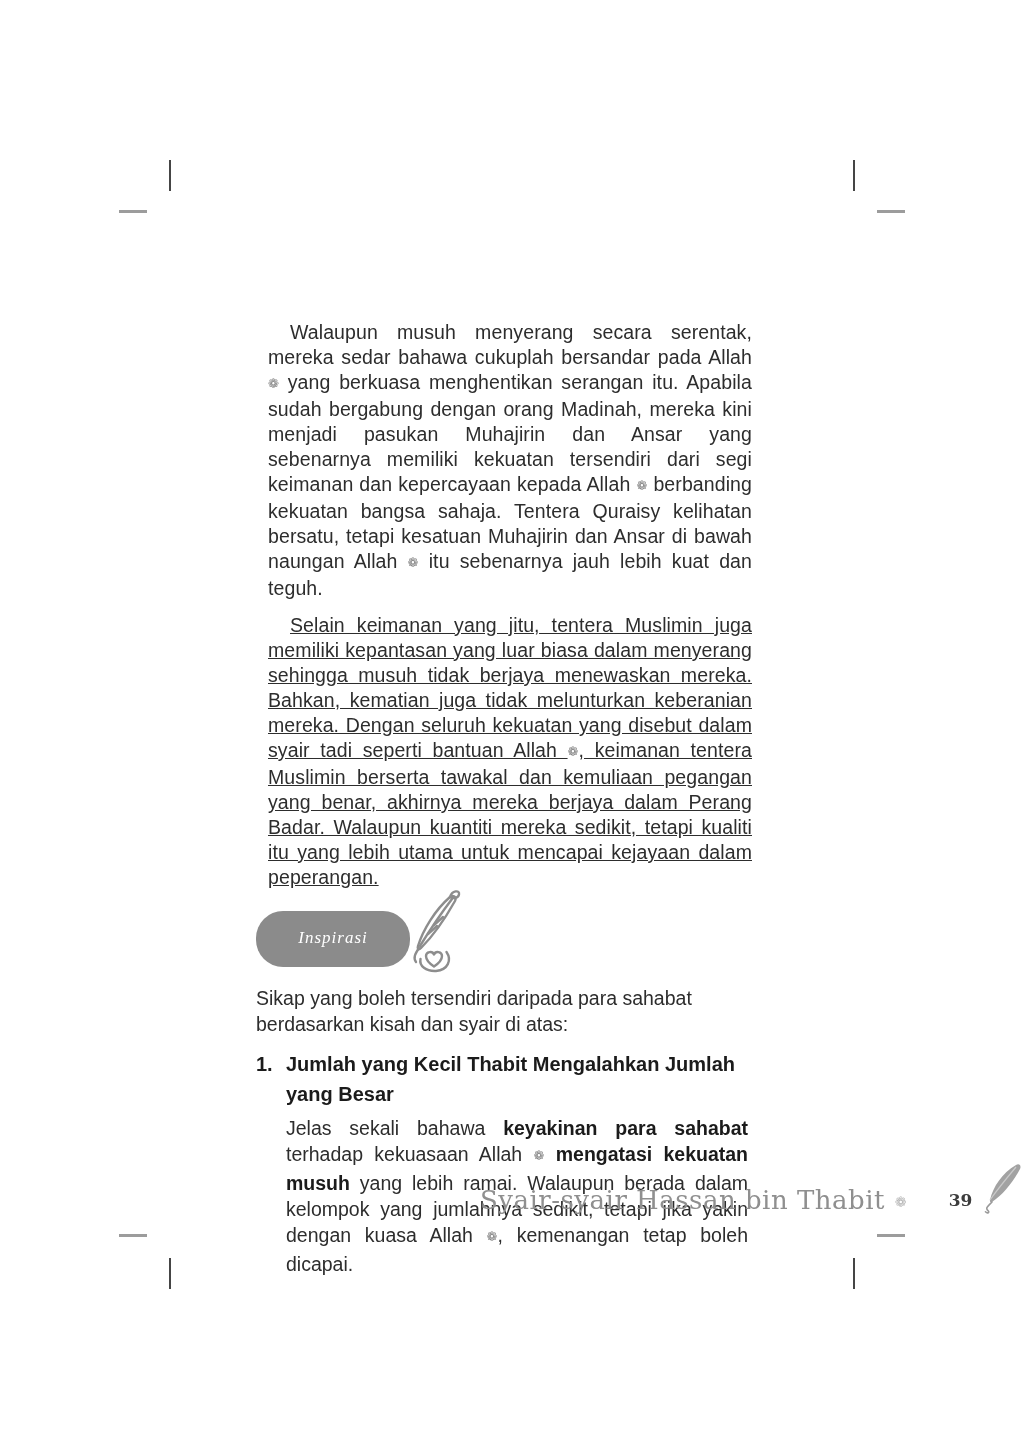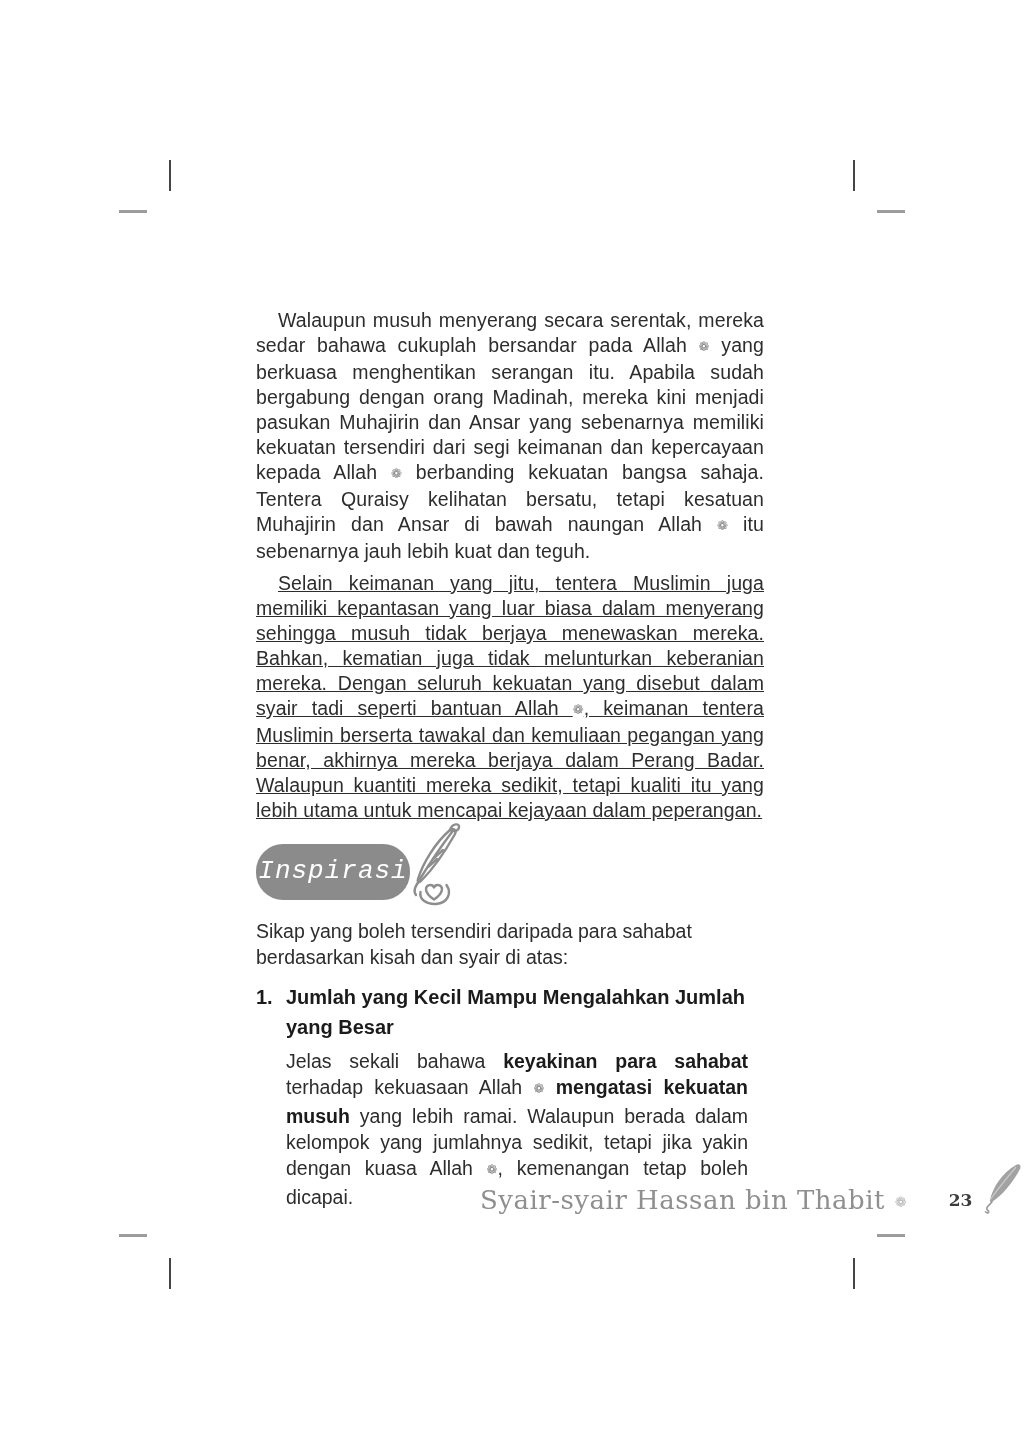--- a/index.html
+++ b/index.html
@@ -18,40 +18,40 @@
   .crop.tr-v { left:853px; top:160px; }
   .crop.tr-h { left:877px; top:210px; }
   .crop.bl-h { left:119px; top:1234px; }
   .crop.bl-v { left:169px; top:1258px; }
   .crop.br-h { left:877px; top:1234px; }
   .crop.br-v { left:853px; top:1258px; }
 
   .content { position:absolute; left:256px; top:308px; width:508px; }
 
   .para {
-    margin:0; font-size:19.5px; line-height:25px; text-align:justify;
+    margin:12px; font-size:19.5px; line-height:25px; text-align:justify;
     text-indent:22px; color:#2d2d2d; letter-spacing:0.1px;
   }
   .para + .para { margin-top:7px;text-decoration:underline; }
 
   .honorific {
     display:inline-block; font-size:13px; color:#7d7d7d;
     transform:translateY(-1px); text-indent:0;
   }
   .b { font-weight:bold; color:#1b1b1b; }
 
   .inspirasi-row { position:relative; margin-top:21px; height:56px; }
   .badge {
     position:absolute; left:0; top:0; width:154px; height:56px;
     background:#8b8b8b; border-radius:27px;
     display:flex; align-items:center; justify-content:center;
   }
   .badge-label {
-    font-family:Liberation Mono, monospace; font-style:italic;
-    font-size:26px; color:#ffffff; letter-spacing:1px; padding-bottom:2px;
+    font-family:Liberation Serif, serif; font-style:italic;
+    font-size:17px; color:#ffffff; letter-spacing:1px; padding-bottom:2px;
   }
   .quill-icon { position:absolute; left:150px; top:-23px; width:62px; height:88px; }
 
   .intro { margin:18px 0 0 0; font-size:19.5px; line-height:26px; color:#2d2d2d; }
 
   .list-item { display:flex; margin-top:12px; }
   .list-number {
     width:30px; flex:0 0 30px; font-weight:bold; font-size:20px;
     line-height:30px; color:#1b1b1b;
   }
@@ -108,31 +108,31 @@
           <path d="M20 68 C 20 63.5, 26.5 62.5, 28 66.5 C 29.5 62.5, 36 63.5, 36 68 C 36 73, 29.5 77.5, 28 78.5 C 26.5 77.5, 20 73, 20 68 Z"></path>
           <path d="M40.5 64 C 46 72, 42 82, 30 83 C 20 83.5, 13 78, 14.5 71"></path>
         </g>
       </svg>
     </div>
 
     <p class="intro">Sikap yang boleh tersendiri daripada para sahabat berdasarkan kisah dan syair di atas:</p>
 
     <div class="list-item">
       <span class="list-number">1.</span>
-      <span class="list-title">Jumlah yang Kecil Mampu Mengalahkan Jumlah yang Besar</span>
+      <span class="list-title">Jumlah yang Kecil Thabit Mengalahkan Jumlah yang Besar</span>
     </div>
 
     <p class="list-body"><span>Jelas sekali bahawa </span><span class="b">keyakinan para sahabat</span><span> terhadap kekuasaan Allah </span><span class="honorific">❁</span><span> </span><span class="b">mengatasi kekuatan musuh</span><span> yang lebih ramai. Walaupun berada dalam kelompok yang jumlahnya sedikit, tetapi jika yakin dengan kuasa Allah </span><span class="honorific">❁</span><span>, kemenangan tetap boleh dicapai.</span></p>
 
   </div>
 
   <div class="footer">
     <span class="footer-title">Syair-syair Hassan bin Thabit</span>
     <span class="footer-hon">❁</span>
-    <span class="page-num">23</span>
+    <span class="page-num">39</span>
     <svg class="footer-quill" width="42" height="52" viewBox="0 0 42 52" aria-hidden="true">
       <path d="M10 38 C 13 25, 22 11, 36 3 C 39.5 1, 41.5 4, 40 7 C 33 20, 23 33, 12 40 C 10.5 41, 9.6 39.8, 10 38 Z" fill="#a2a2a2"></path>
       <path d="M12 40 C 8 44, 5 46, 8 48.6 C 10 50.4, 7.5 52, 5.5 49.8" fill="none" stroke="#9a9a9a" stroke-width="1.6" stroke-linecap="round"></path>
       <path d="M10 38 C 17 28, 26 17, 36 5" fill="none" stroke="#c9c9c9" stroke-width="1.2"></path>
     </svg>
   </div>
 
 </div>
 
 </body></html>

